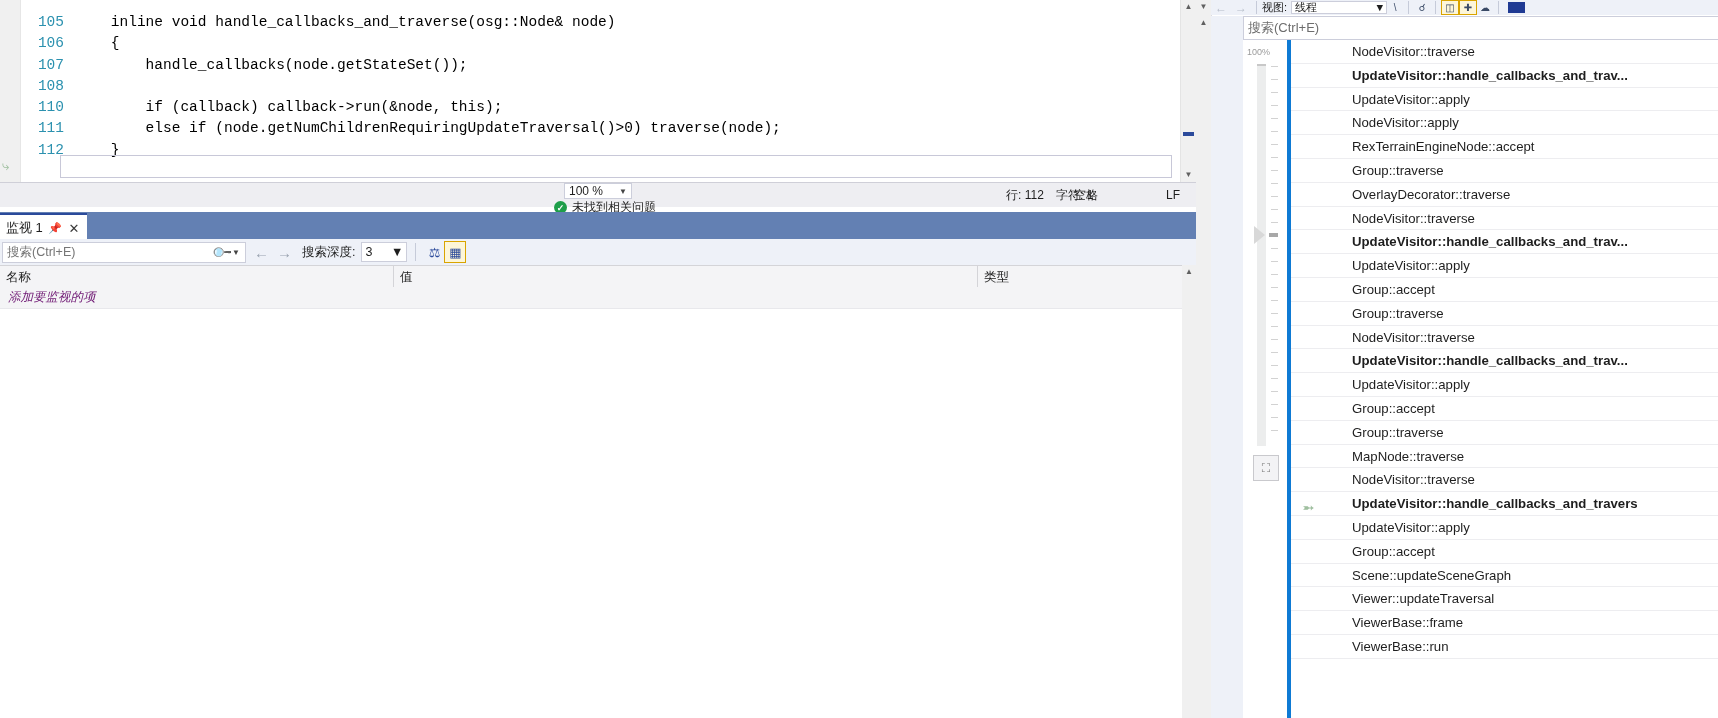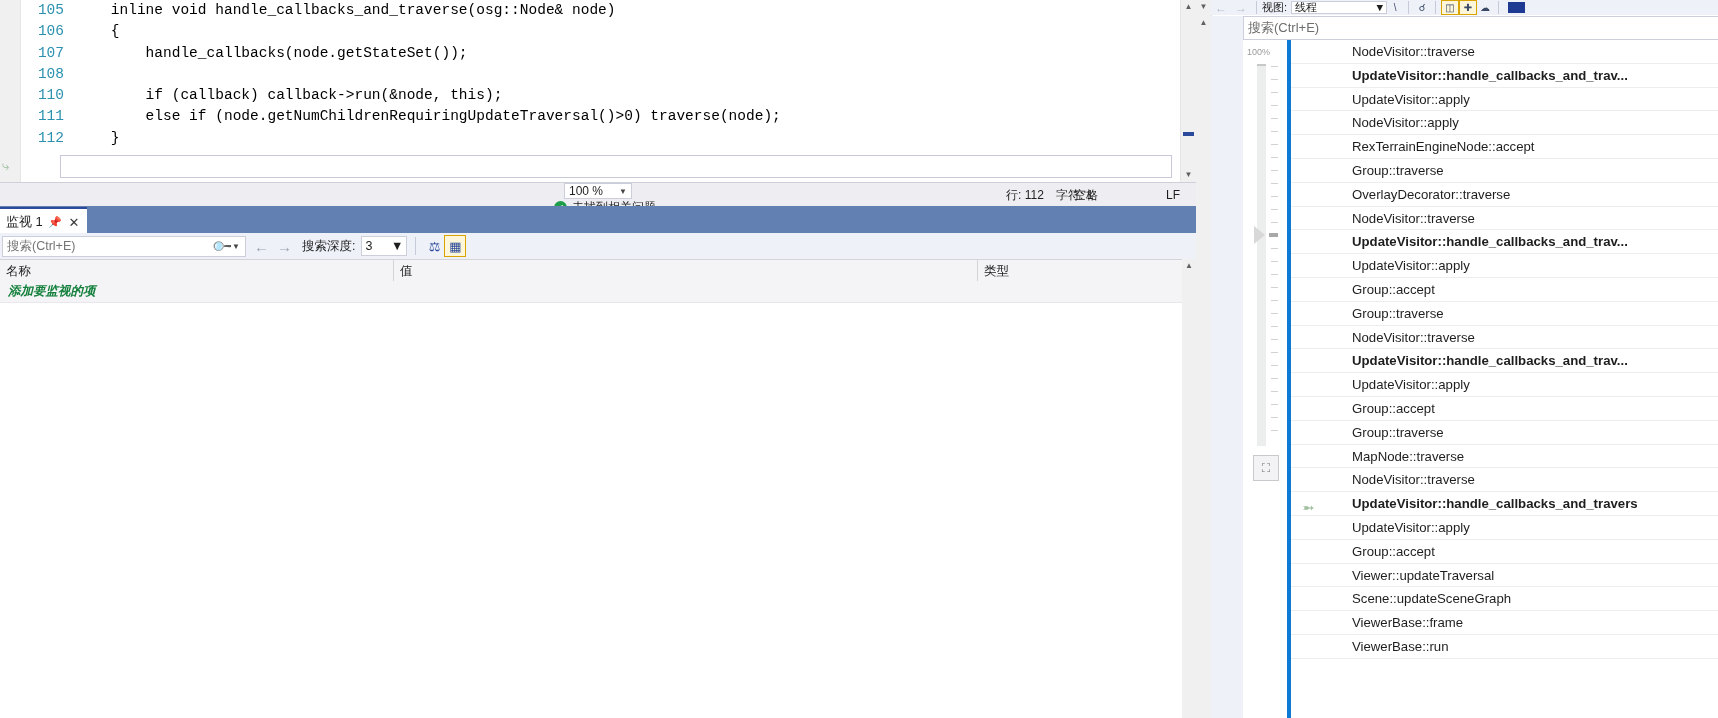--- a/index.html
+++ b/index.html
@@ -32,21 +32,21 @@
     width: 20px; height: 182px;
     background: #f0f0f0;
     border-right: 1px solid #e6e6e6;
   }
   .step-arrow-glyph {
     position: absolute; left: 2px; top: 158px;
     width: 16px; height: 15px;
     color: #9fbf9f; font-size: 13px; line-height: 15px;
   }
   #code-lines {
-    position: absolute; left: 20px; top: 0;
+    position: absolute; left: 20px; top: 12px;
     width: 1176px; height: 182px;
   }
   .code-row {
     position: relative;
     height: 21.3px; line-height: 21.3px;
     white-space: pre;
     font-family: "Liberation Mono", monospace;
     font-size: 14.5px;
   }
   .ln {
@@ -110,21 +110,21 @@
   #hscroll .track { flex: 1; height: 15px; background: #f0f0f0; position: relative; }
   #hscroll .thumb { position: absolute; left: 18px; top: 1px; width: 514px; height: 13px; background: #cdcdcd; }
   .status-right { position: absolute; top: 0; height: 24px; display: flex; align-items: center; font-size: 12px; color: #1e1e1e; }
   #st-line  { left: 1006px; }
   #st-char  { left: 1056px; }
   #st-space { left: 1074px; }
   #st-lf    { left: 1166px; }
 
   
   #watch-panel {
-    position: absolute; left: 0; top: 206px;
+    position: absolute; left: 0; top: 212px;
     width: 1196px; height: 416px;
     background: #ffffff;
   }
   #watch-tabstrip {
     position: absolute; left: 0; top: 0;
     width: 1196px; height: 27px;
     background: #6380b3;
   }
   #watch-tab {
     position: absolute; left: 0; top: 1px;
@@ -178,24 +178,23 @@
     position: absolute; top: 0; height: 22px; line-height: 22px;
     font-size: 12.5px; color: #1e1e1e; padding-left: 6px;
     border-right: 1px solid #d4d4d8; box-sizing: border-box;
   }
   #wh-name  { left: 0;   width: 394px; }
   #wh-value { left: 394px; width: 584px; }
   #wh-type  { left: 978px; width: 200px; border-right: none; }
   #watch-rows { position: absolute; left: 0; top: 75px; width: 1182px; }
   .watch-row {
     height: 21px; line-height: 21px;
-    font-size: 12.5px; font-style: italic; color: #15803d;
+    font-size: 12.5px; font-style: italic; color: #701a75;
     padding-left: 8px; background: #f4f4f6;
     border-bottom: 1px solid #e8e8ec;
-    font-weight: bold;
   }
   #watch-vscroll {
     position: absolute; right: 0; top: 53px;
     width: 14px; height: 459px; background: #f0f0f0;
   }
   #watch-vscroll .arrow {
     width: 14px; height: 13px; text-align: center;
     line-height: 13px; color: #606060; font-size: 8px;
   }
 
@@ -464,20 +463,20 @@
         <div class="cs-row"><span>NodeVisitor::traverse</span></div>
         <div class="cs-row bold"><span>UpdateVisitor::handle_callbacks_and_trav...</span></div>
         <div class="cs-row"><span>UpdateVisitor::apply</span></div>
         <div class="cs-row"><span>Group::accept</span></div>
         <div class="cs-row"><span>Group::traverse</span></div>
         <div class="cs-row"><span>MapNode::traverse</span></div>
         <div class="cs-row"><span>NodeVisitor::traverse</span></div>
         <div class="cs-row bold"><span class="cur-glyph">➵</span><span>UpdateVisitor::handle_callbacks_and_travers</span></div>
         <div class="cs-row"><span>UpdateVisitor::apply</span></div>
         <div class="cs-row"><span>Group::accept</span></div>
+        <div class="cs-row"><span>Scene::updateSceneGraph</span></div>
         <div class="cs-row"><span>Viewer::updateTraversal</span></div>
-        <div class="cs-row"><span>Scene::updateSceneGraph</span></div>
         <div class="cs-row"><span>ViewerBase::frame</span></div>
         <div class="cs-row"><span>ViewerBase::run</span></div>
       </div>
 
   </div>
 </div>
 
 </body></html>

